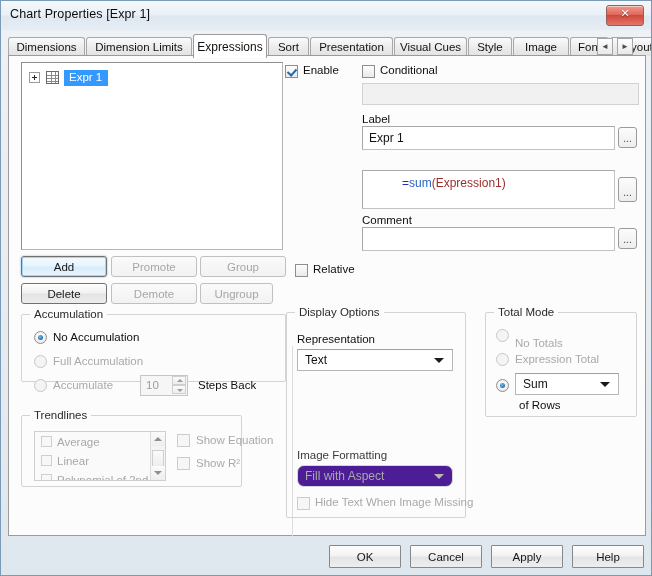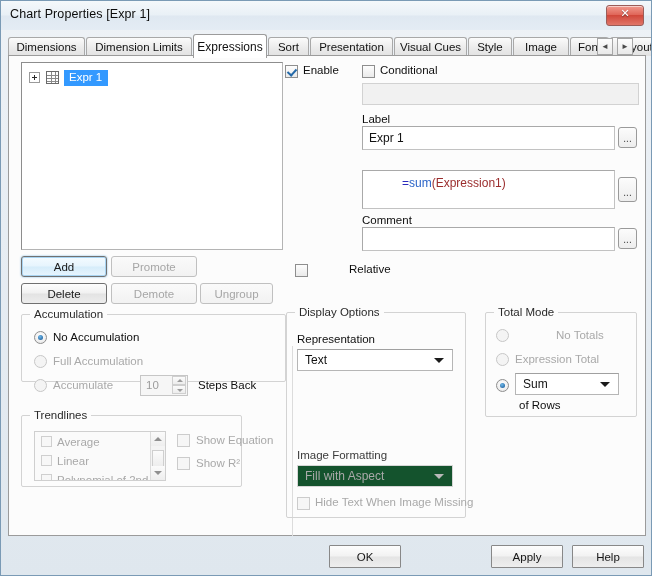--- a/index.html
+++ b/index.html
@@ -168,21 +168,21 @@
   .combo{
     position:absolute;height:22px;box-sizing:border-box;
     background:#fff;border:1px solid #b6b6b6;border-top-color:#a0a0a0;
     font-size:12px;color:#111;padding:3px 0 0 7px;cursor:pointer;overflow:hidden;
   }
   .combo .arrow{
     position:absolute;right:8px;top:8px;width:0;height:0;
     border-left:5px solid transparent;border-right:5px solid transparent;
     border-top:5px solid #1b1b1b;
   }
-  .combo.disabled{background:#14532d;border-color:#d6d6d6;color:#a9a9a9;cursor:default;}
+  .combo.disabled{background:#4c1d95;border-color:#d6d6d6;color:#a9a9a9;cursor:default;border-radius:7px;}
   .combo.disabled .arrow{border-top-color:#b9b9b9;}
   
   .spin{
     position:absolute;width:48px;height:21px;box-sizing:border-box;
     background:#f6f6f6;border:1px solid #c6c6c6;
     font-size:11.5px;color:#9c9c9c;padding:3px 0 0 5px;
   }
   .spin .up,.spin .dn{
     position:absolute;right:1px;width:14px;height:9px;
     background:linear-gradient(to bottom,#fbfbfb,#ededed);
@@ -281,20 +281,21 @@
     <div class="tree">
       <div class="tree-row">
         <span class="expander"></span>
         <span class="grid-icon"></span>
         <span class="tree-label">Expr 1</span>
       </div>
     </div>
 
     <div class="btn focused strong" style="left:12px;top:200px;width:86px;">Add</div>
     <div class="btn disabled" style="left:102px;top:200px;width:86px;">Promote</div>
+    <div class="btn disabled" style="left:191px;top:200px;width:86px;">Group</div>
     <div class="btn strong" style="left:12px;top:227px;width:86px;">Delete</div>
     <div class="btn disabled" style="left:102px;top:227px;width:86px;">Demote</div>
     <div class="btn disabled" style="left:191px;top:227px;width:73px;">Ungroup</div>
 
     <div class="group" style="left:12px;top:258px;width:265px;height:68px;">
       <span class="group-title">Accumulation</span>
       <span class="rb checked" style="left:12px;top:16px;"></span>
       <span class="lbl" style="left:31px;top:16px;">No Accumulation</span>
       <span class="rb disabled" style="left:12px;top:40px;"></span>
       <span class="lbl dim" style="left:31px;top:40px;">Full Accumulation</span>
@@ -352,21 +353,21 @@
     <div class="defbox" style="left:353px;top:114px;width:253px;height:39px;padding-left:39px;">
       <span class="tok-eq">=</span><span class="tok-fn">sum</span><span class="tok-paren">(</span><span class="tok-field">Expression1</span><span class="tok-paren">)</span>
     </div>
     <div class="ellipsis-btn" style="left:609px;top:121px;height:25px;">...</div>
 
     <span class="lbl" style="left:353px;top:158px;">Comment</span>
     <div class="txt" style="left:353px;top:171px;width:253px;"></div>
     <div class="ellipsis-btn" style="left:609px;top:172px;">...</div>
 
     <span class="cb" style="left:286px;top:208px;"></span>
-    <span class="lbl" style="left:304px;top:207px;margin-left:36px;">Relative</span>
+    <span class="lbl" style="left:304px;top:207px;">Relative</span>
 
     <div class="sep"></div>
 
     <div class="group" style="left:277px;top:256px;width:180px;height:206px;">
       <span class="group-title">Display Options</span>
       <span class="lbl" style="left:10px;top:20px;">Representation</span>
       <div class="combo" style="left:10px;top:36px;width:156px;">
         <span>Text</span>
         <span class="arrow"></span>
       </div>
@@ -375,30 +376,31 @@
         <span>Fill with Aspect</span>
         <span class="arrow"></span>
       </div>
       <span class="cb disabled" style="left:10px;top:184px;"></span>
       <span class="lbl dim" style="left:28px;top:183px;">Hide Text When Image Missing</span>
     </div>
 
     <div class="group" style="left:476px;top:256px;width:152px;height:105px;">
       <span class="group-title">Total Mode</span>
       <span class="rb disabled" style="left:10px;top:16px;"></span>
-      <span class="lbl dim" style="left:29px;top:16px;margin-left:41px;">No Totals</span>
+      <span class="lbl dim" style="left:29px;top:24px;">No Totals</span>
       <span class="rb disabled" style="left:10px;top:40px;"></span>
       <span class="lbl dim" style="left:29px;top:40px;">Expression Total</span>
       <span class="rb checked" style="left:10px;top:66px;"></span>
       <div class="combo" style="left:29px;top:60px;width:104px;">
         <span>Sum</span>
         <span class="arrow"></span>
       </div>
       <span class="lbl" style="left:33px;top:86px;">of Rows</span>
     </div>
 
   </div>
 
   <div class="footer-btn" style="left:328px;">OK</div>
+  <div class="footer-btn" style="left:409px;">Cancel</div>
   <div class="footer-btn" style="left:490px;">Apply</div>
   <div class="footer-btn" style="left:571px;">Help</div>
 
 </div>
 
 </body></html>

